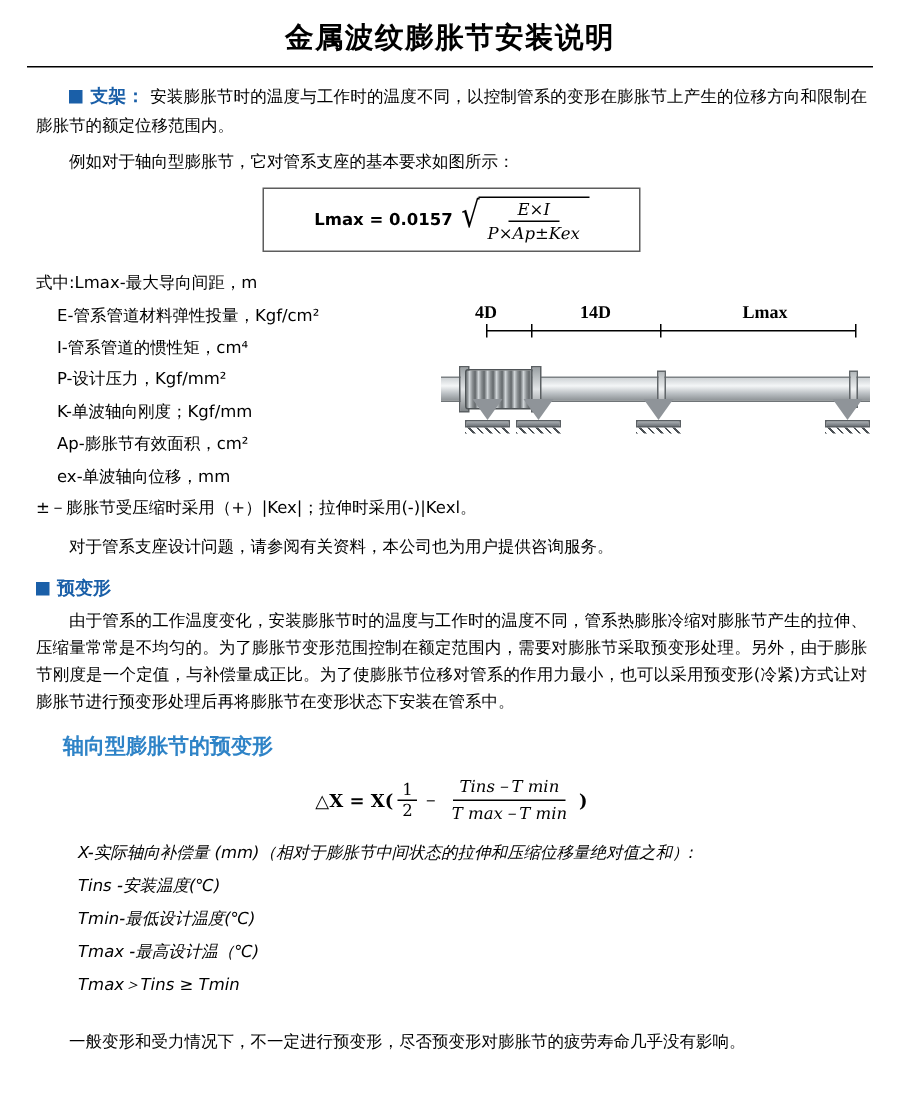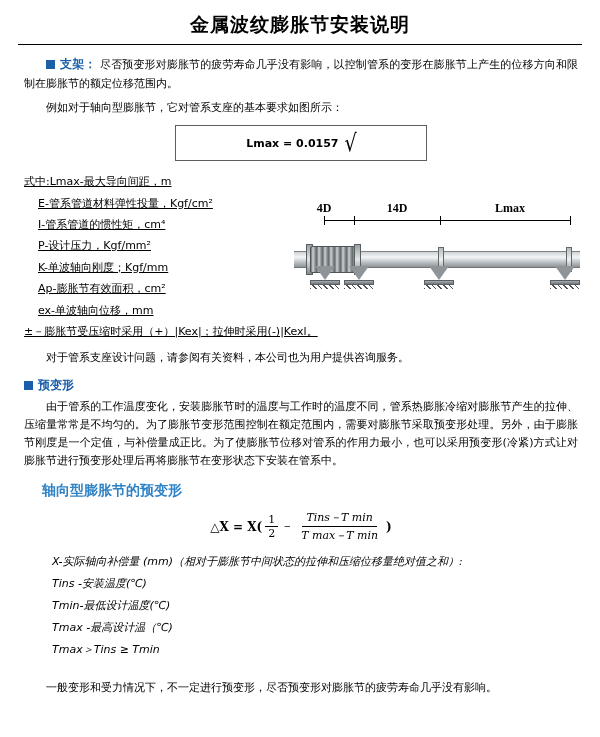--- a/index.html
+++ b/index.html
@@ -122,21 +122,20 @@
   .legend-list {
     margin: 4px 0 6px 0;
     padding: 0;
     list-style: none;
     width: 255px;
   }
   .legend-list li {
     line-height: 1.95;
     font-size: 11px;
     white-space: nowrap;
-    text-decoration: underline;
   }
   .legend-list li.ind {
     padding-left: 14px;
   }
   .diagram-wrap {
     position: absolute;
     right: 20px;
     top: 186px;
     width: 286px;
   }
@@ -296,30 +295,34 @@
 
 <div class="page">
 
   <div class="title">金属波纹膨胀节安装说明</div>
   <hr class="title-rule">
 
   <div class="content">
 
     <p class="indent">
       <span class="sec-head" style="display:inline;"><span class="sq"></span><span>支架：</span></span>
-      <span>尽否预变形对膨胀节的疲劳寿命几乎没有影响，以控制管系的变形在膨胀节上产生的位移方向和限制在膨胀节的额定位移范围内。</span>
+      <span>安装膨胀节时的温度与工作时的温度不同，以控制管系的变形在膨胀节上产生的位移方向和限制在膨胀节的额定位移范围内。</span>
     </p>
 
     <p class="indent">例如对于轴向型膨胀节，它对管系支座的基本要求如图所示：</p>
 
     <div class="formula-box">
       <span class="f-line">
         <span class="f-label">Lmax = 0.0157</span>
         <span class="sqrt">
           <span class="sqrt-sign">√</span>
+          <span class="frac">
+            <span class="num">E×I</span>
+            <span class="den">P×Ap±Kex</span>
+          </span>
         </span>
       </span>
     </div>
 
     <ul class="legend-list">
       <li>式中:Lmax-最大导向间距，m</li>
       <li class="ind">E-管系管道材料弹性投量，Kgf/cm²</li>
       <li class="ind">I-管系管道的惯性矩，cm⁴</li>
       <li class="ind">P-设计压力，Kgf/mm²</li>
       <li class="ind">K-单波轴向刚度；Kgf/mm</li>

